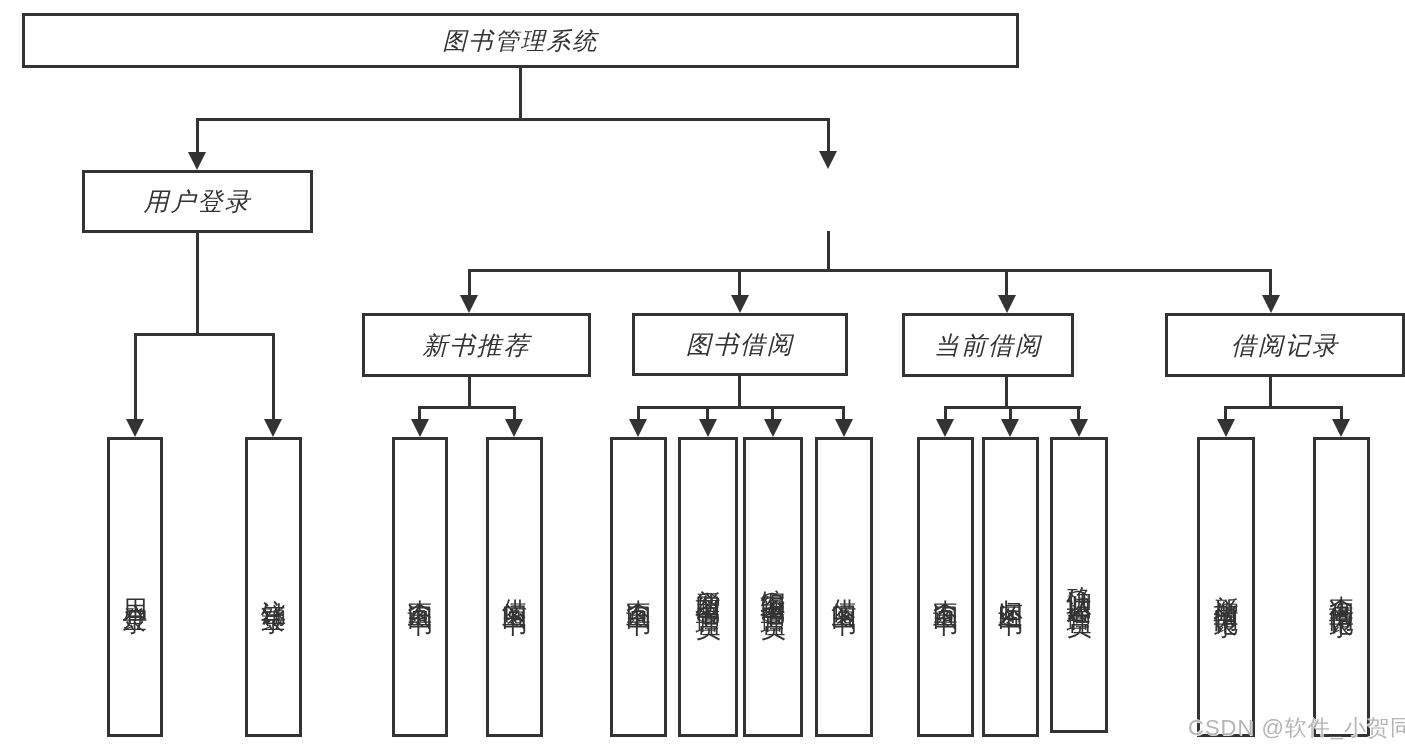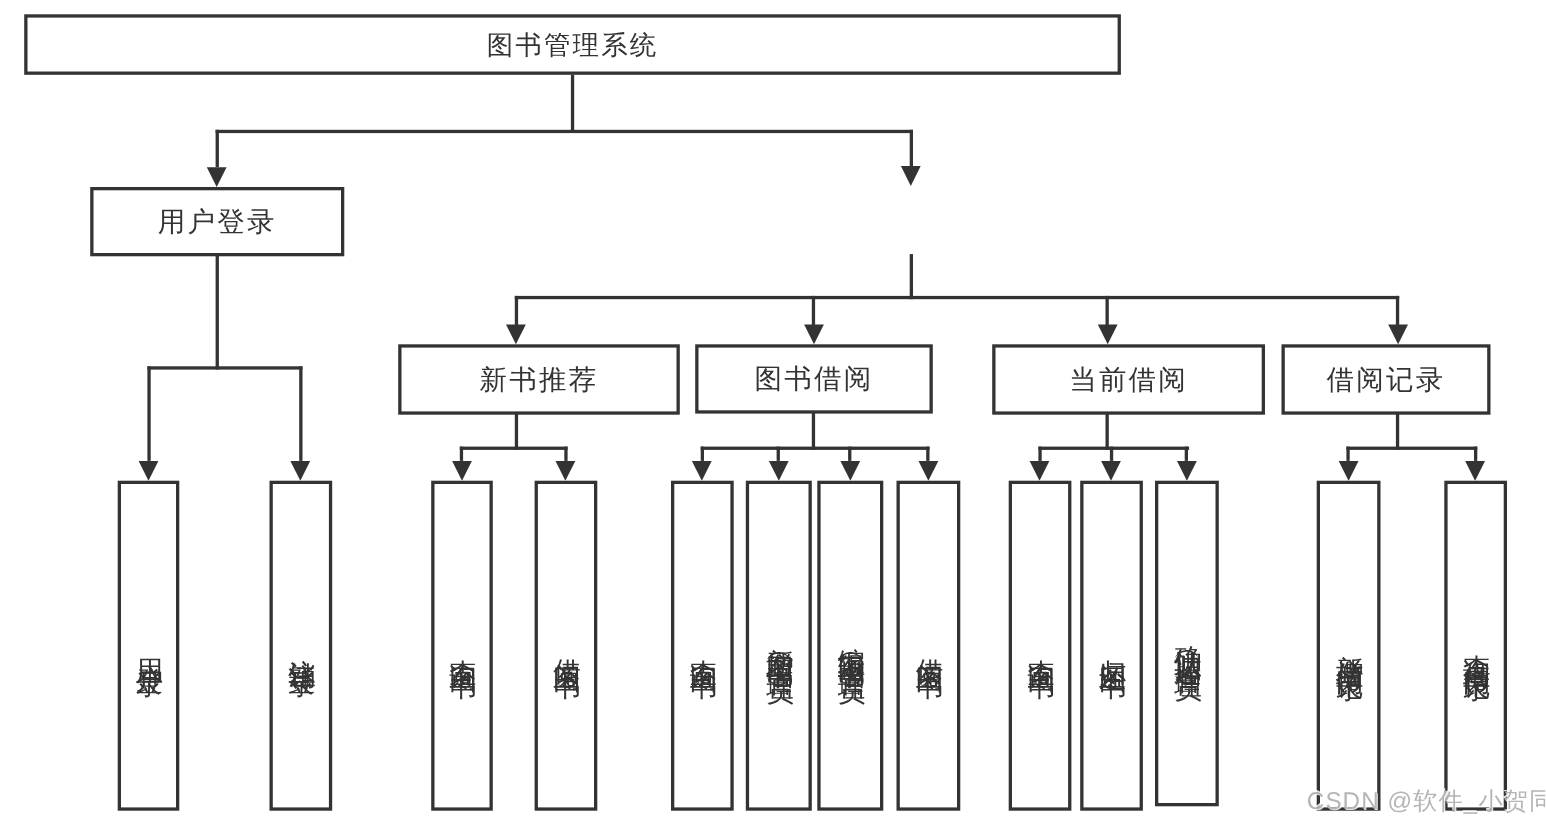--- a/index.html
+++ b/index.html
@@ -9,21 +9,21 @@
     background:var(--bg); overflow:hidden;
     font-family:"Liberation Sans","DejaVu Sans",sans-serif;
     color:var(--text);
   }
   .box {
     position:absolute; box-sizing:border-box;
     border:3px solid var(--line); background:#fff;
     display:flex; align-items:center; justify-content:center;
     color:var(--text);
   }
-  .hbox { font-size:25px; letter-spacing:2px; white-space:nowrap; }
+  .hbox { font-size:25px; letter-spacing:2px; white-space:nowrap;font-style:italic; }
   .root-box { font-size:24px; }
   .vbox {
     writing-mode:vertical-rl; text-orientation:mixed;
     font-size:25px; letter-spacing:4px; line-height:1;
     text-align:center;
   }
   .line { position:absolute; background:var(--line); }
   .tri {
     position:absolute; width:0; height:0;
     border-left:9px solid transparent;
@@ -64,24 +64,24 @@
   <div class="line" style="left:468px;top:269px;width:804px;height:3px"></div>
   <div class="line" style="left:468px;top:269px;width:3px;height:28px"></div>
   <div class="tri" style="left:460px;top:295px"></div>
   <div class="line" style="left:738px;top:269px;width:3px;height:28px"></div>
   <div class="tri" style="left:731px;top:295px"></div>
   <div class="line" style="left:1005px;top:269px;width:3px;height:28px"></div>
   <div class="tri" style="left:998px;top:295px"></div>
   <div class="line" style="left:1269px;top:269px;width:3px;height:28px"></div>
   <div class="tri" style="left:1262px;top:295px"></div>
 
-  <div class="box hbox" style="left:362px;top:313px;width:256px;height:64px">新书推荐</div>
+  <div class="box hbox" style="left:362px;top:313px;width:229px;height:64px">新书推荐</div>
   <div class="box hbox" style="left:632px;top:313px;width:216px;height:63px">图书借阅</div>
-  <div class="box hbox" style="left:902px;top:313px;width:248px;height:64px">当前借阅</div>
-  <div class="box hbox" style="left:1165px;top:313px;width:190px;height:64px">借阅记录</div>
+  <div class="box hbox" style="left:902px;top:313px;width:172px;height:64px">当前借阅</div>
+  <div class="box hbox" style="left:1165px;top:313px;width:240px;height:64px">借阅记录</div>
 
   <div class="line" style="left:468px;top:375px;width:3px;height:34px"></div>
   <div class="line" style="left:738px;top:375px;width:3px;height:34px"></div>
   <div class="line" style="left:1005px;top:375px;width:3px;height:34px"></div>
   <div class="line" style="left:1269px;top:375px;width:3px;height:34px"></div>
 
   <div class="line" style="left:418px;top:406px;width:98px;height:3px"></div>
   <div class="line" style="left:637px;top:406px;width:208px;height:3px"></div>
   <div class="line" style="left:944px;top:406px;width:137px;height:3px"></div>
   <div class="line" style="left:1224px;top:406px;width:119px;height:3px"></div>

